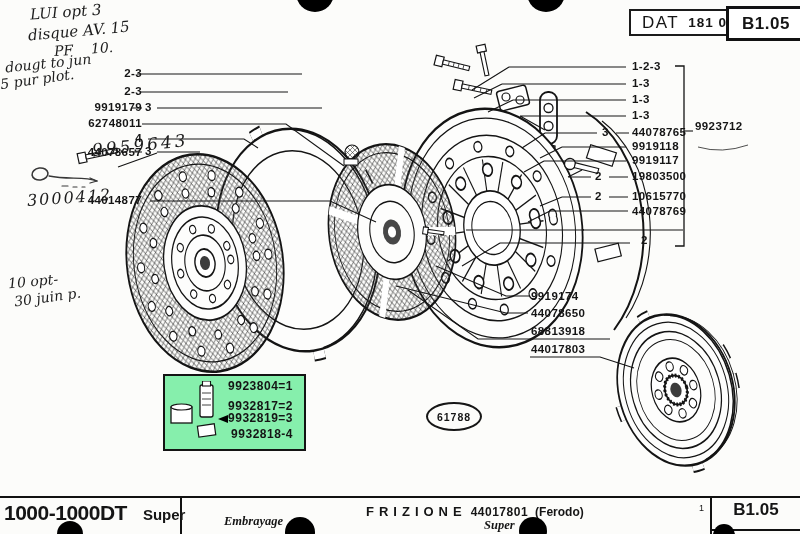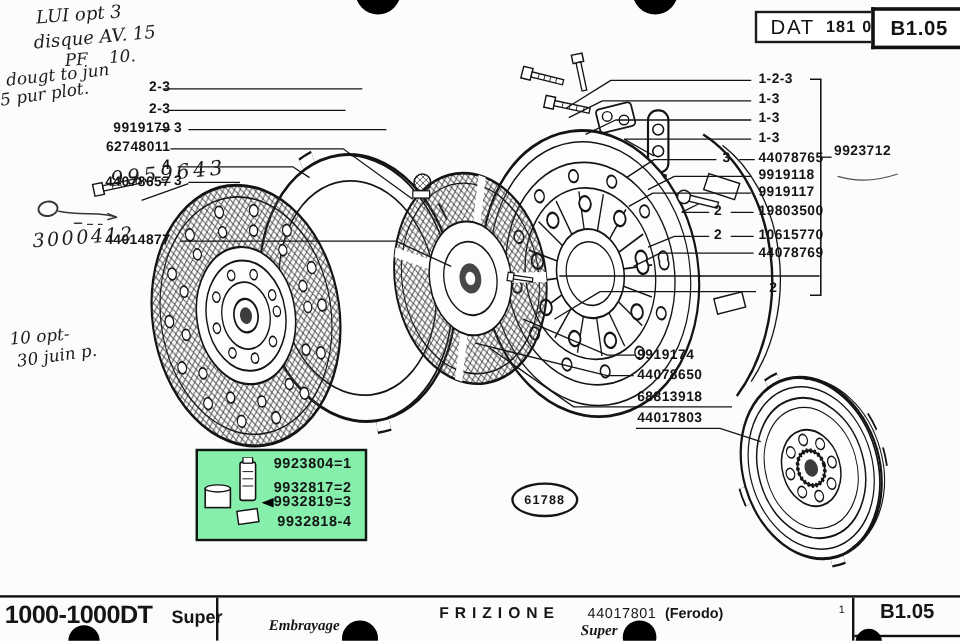--- a/index.html
+++ b/index.html
@@ -41,21 +41,21 @@
   
   .footer{left:0;right:0;top:496px;bottom:0;border-top:2px solid #111;background:#fcfcfa;}
   .vline{position:absolute;top:0;bottom:0;width:2px;background:#111;}
   .model{position:absolute;left:4px;top:3px;white-space:nowrap;}
   .model .m1{font-size:21px;font-weight:700;letter-spacing:-.5px;}
   .model .m2{font-size:15px;font-weight:700;margin-left:16px;}
   .ital{position:absolute;font-family:"Liberation Serif",serif;font-style:italic;
         font-weight:700;font-size:12.5px;line-height:1;margin-left:17px;}
   .friz{position:absolute;left:366px;top:4px;white-space:nowrap;}
   .friz .f1{font-size:13px;font-weight:700;letter-spacing:5px;}
-  .friz .f2{font-size:12px;font-weight:400;margin-left:23px;letter-spacing:.5px;}
+  .friz .f2{font-size:12px;font-weight:700;margin-left:4px;letter-spacing:.5px;}
   .friz .f3{font-size:12px;font-weight:700;margin-left:7px;}
   .sheet{position:absolute;left:699px;top:5px;font-size:9px;}
   .fcode{position:absolute;left:712px;right:0;top:2px;text-align:center;
          font-size:17px;font-weight:700;}
   .fline{position:absolute;left:712px;right:0;top:31px;height:2px;background:#111;}
 </style>
 </head>
 <body>
 
 <svg class="abs" style="left:0;top:0" width="800" height="497" viewBox="0 0 800 497">

